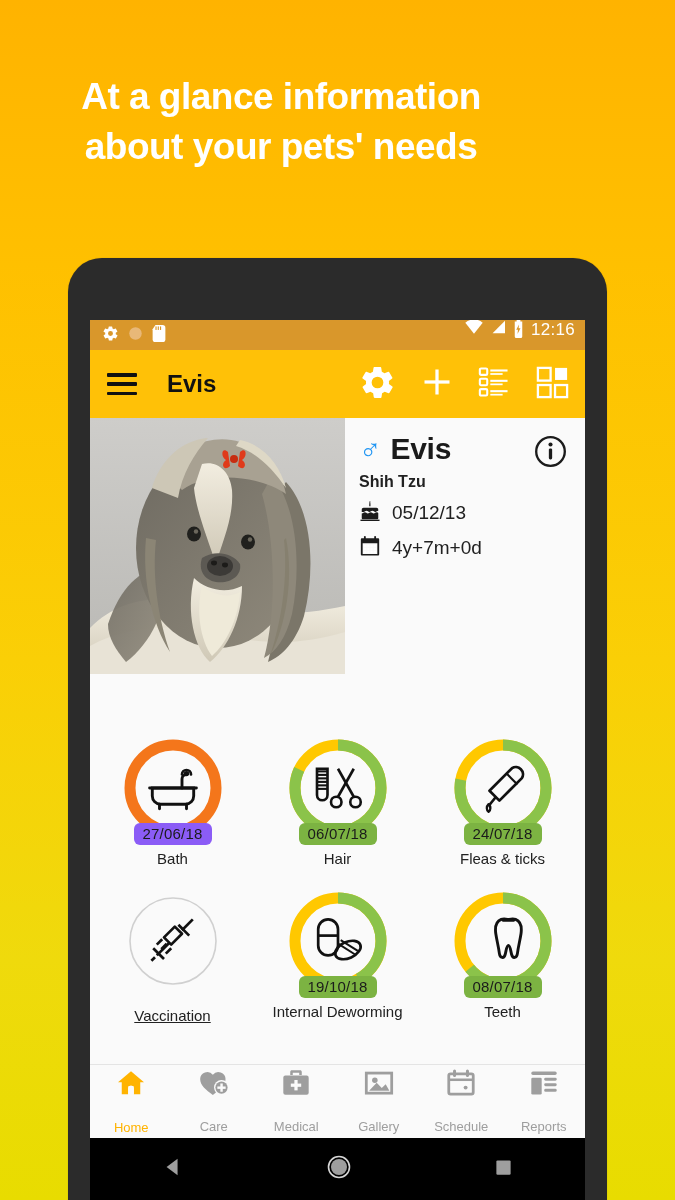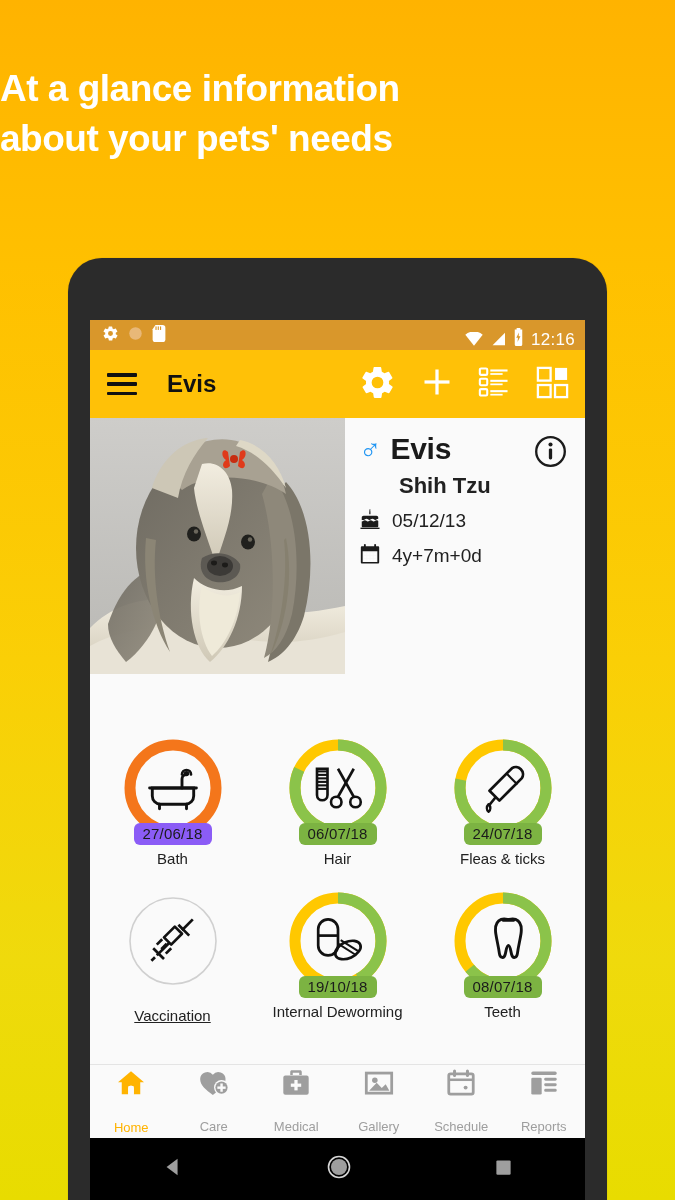--- a/index.html
+++ b/index.html
@@ -5,22 +5,22 @@
   * { margin:0; padding:0; box-sizing:border-box; }
   html,body { width:675px; height:1200px; }
   body {
     font-family:"Liberation Sans", sans-serif;
     background:linear-gradient(180deg,#FFB300 0%,#FFC000 22%,#FACF06 55%,#EFDA0C 80%,#E8DC00 100%);
     overflow:hidden; position:relative;
   }
 
   
   .headline {
-    position:absolute; top:64px; left:0; width:562px;
-    text-align:left; color:#ffffff;
+    position:absolute; top:72px; left:0; width:562px;
+    text-align:center; color:#ffffff;
     font-size:37px; font-weight:bold; line-height:50px;
     letter-spacing:-0.5px;
   }
 
   
   .phone {
     position:absolute; left:68px; top:258px;
     width:539px; height:942px;
     background:#2b2b2b;
     border-radius:34px 34px 0 0;
@@ -33,21 +33,21 @@
   }
 
   
   .statusbar {
     height:30px; background:#D9972B; position:relative;
     display:flex; align-items:center;
   }
   .sb-left { display:flex; align-items:center; gap:9px; padding-left:12px; }
   .sb-right {
     position:absolute; right:10px; top:0; height:30px;
-    display:flex; align-items:flex-end; gap:7px;
+    display:flex; align-items:flex-start; gap:7px;
   }
   .sb-time { color:#fff; font-size:17px; font-weight:normal; letter-spacing:.3px; }
 
   
   .toolbar {
     height:68px; background:#FFC107; position:relative;
     display:flex; align-items:center;
   }
   .hamburger { width:30px; height:22px; margin-left:17px; display:flex;
                flex-direction:column; justify-content:space-between; cursor:pointer; }
@@ -59,21 +59,21 @@
   
   .pethead { display:flex; background:#FAFAFA; }
   .photo {
     width:255px; height:256px; flex:none;
     background:#c9c9c7; position:relative; overflow:hidden;
   }
   .info { flex:1; position:relative; padding:14px 0 0 14px; }
   .info-name { display:flex; align-items:center; gap:9px; }
   .gender { color:#2196F3; font-size:30px; line-height:30px; font-weight:bold; }
   .petname { font-size:30px; font-weight:bold; color:#1a1a1a; letter-spacing:-.3px; }
-  .breed { font-size:22px; font-weight:bold; color:#212121; margin-top:7px;margin-left:40px; }
+  .breed { font-size:16px; font-weight:bold; color:#212121; margin-top:7px; }
   .inforow { display:flex; align-items:center; gap:11px; margin-top:9px; }
   .inforow .val { font-size:19px; color:#212121;text-align:right; }
   .infobtn { position:absolute; right:18px; top:17px; cursor:pointer; }
 
   
   .caregrid {
     background:#FAFAFA; padding:62px 0 0 0;
     display:grid; grid-template-columns:repeat(3,1fr); row-gap:22px;
   }
   .care { display:flex; flex-direction:column; align-items:center; cursor:pointer; }

